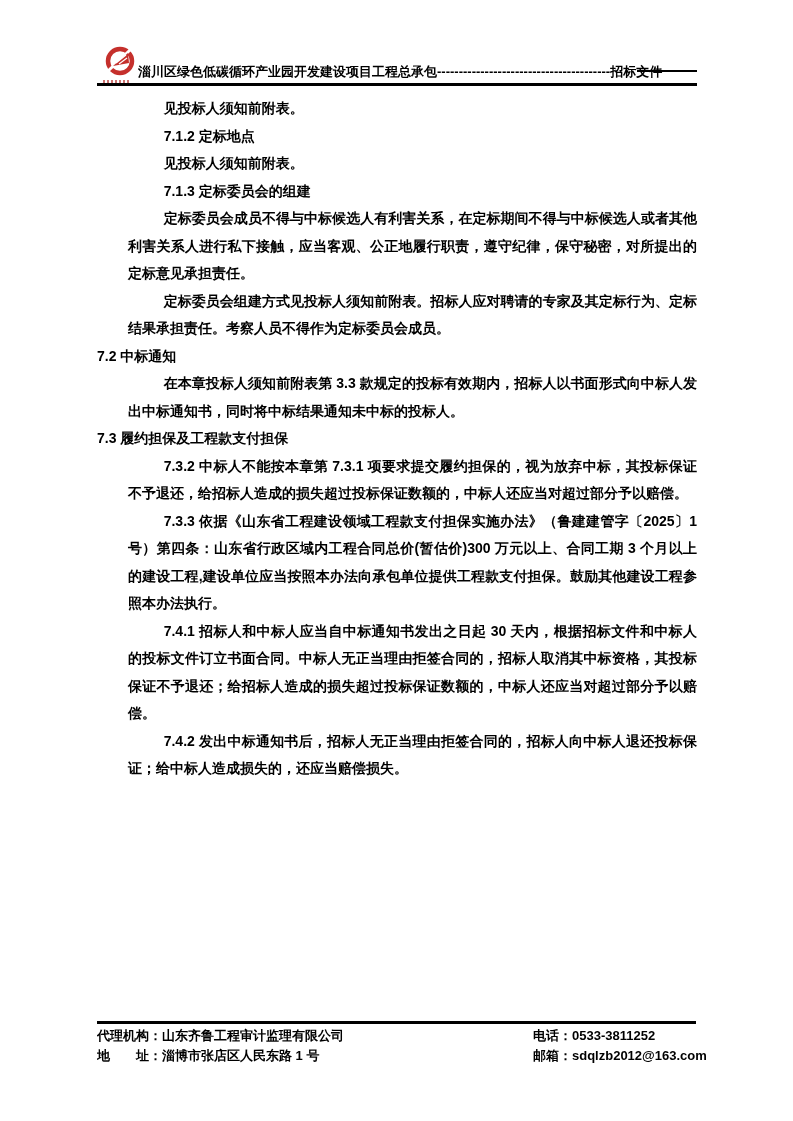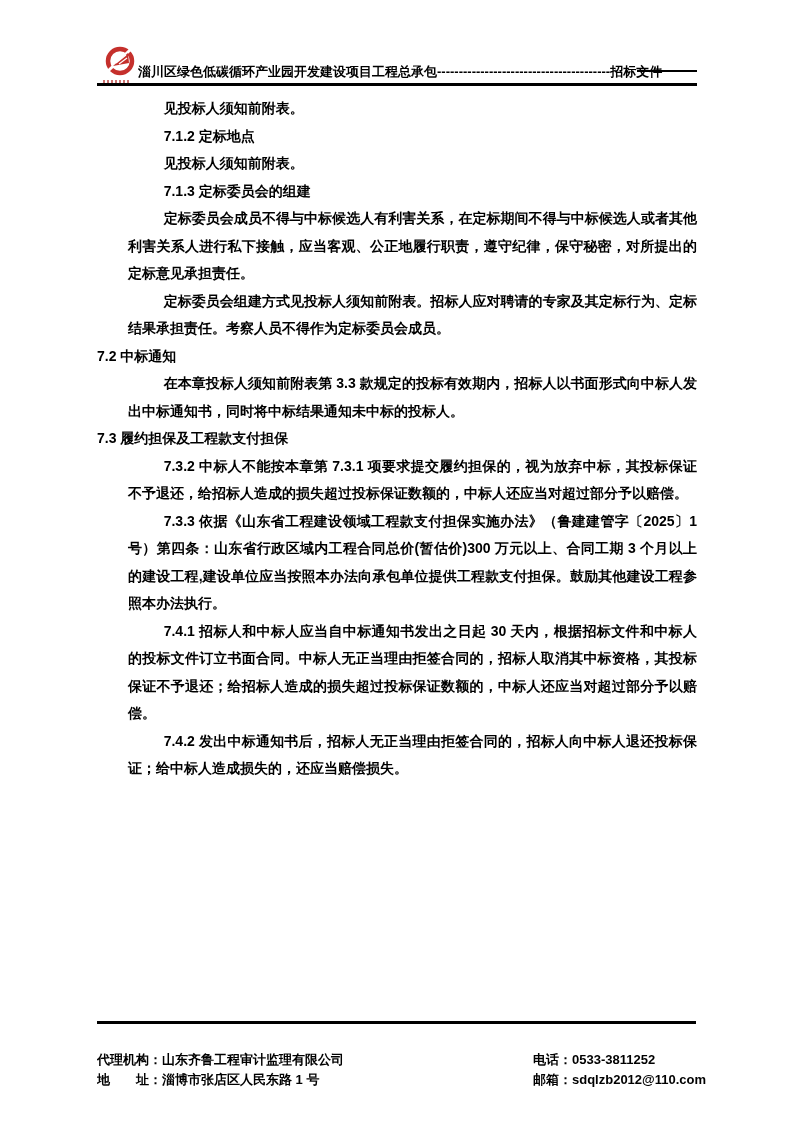--- a/index.html
+++ b/index.html
@@ -35,21 +35,21 @@
     position:absolute; left:97px; top:95px; width:600px;
     font-size:14px; line-height:27.5px;
     text-align:justify;
   }
   .doc-body p { margin:0; padding:0; }
   .doc-body p.indent { text-indent:2.55em;margin-left:31px; }
   .doc-body p.heading { text-indent:0; }
 
   
   .footer-rule { position:absolute; left:97px; top:1021px; width:599px; height:3px; background:#000; }
-  .footer-cols { position:absolute; left:97px; top:1026px; width:599px; display:flex; font-size:13px; line-height:19.5px;margin-top:24px; }
+  .footer-cols { position:absolute; left:97px; top:1026px; width:599px; display:flex; font-size:13px; line-height:19.5px; }
   .footer-col-left  { flex:0 0 436px; }
   .footer-col-right { flex:1; }
   .frow { white-space:nowrap; overflow:hidden; }
 </style>
 </head>
 <body>
 
 <div class="page">
 
   <div class="header-logo">
@@ -85,17 +85,17 @@
     </div>
 
   <div class="footer-rule"></div>
   <div class="footer-cols">
     <div class="footer-col-left">
       <div class="frow"><span>代理机构：</span><span>山东齐鲁工程审计监理有限公司</span></div>
       <div class="frow"><span>地　　址：</span><span>淄博市张店区人民东路 1 号</span></div>
     </div>
     <div class="footer-col-right">
       <div class="frow"><span>电话：</span><span>0533-3811252</span></div>
-      <div class="frow"><span>邮箱：</span><span>sdqlzb2012@110.com</span></div>
+      <div class="frow"><span>邮箱：</span><span>sdqlzb2012@163.com</span></div>
     </div>
   </div>
 
 </div>
 
 </body></html>

